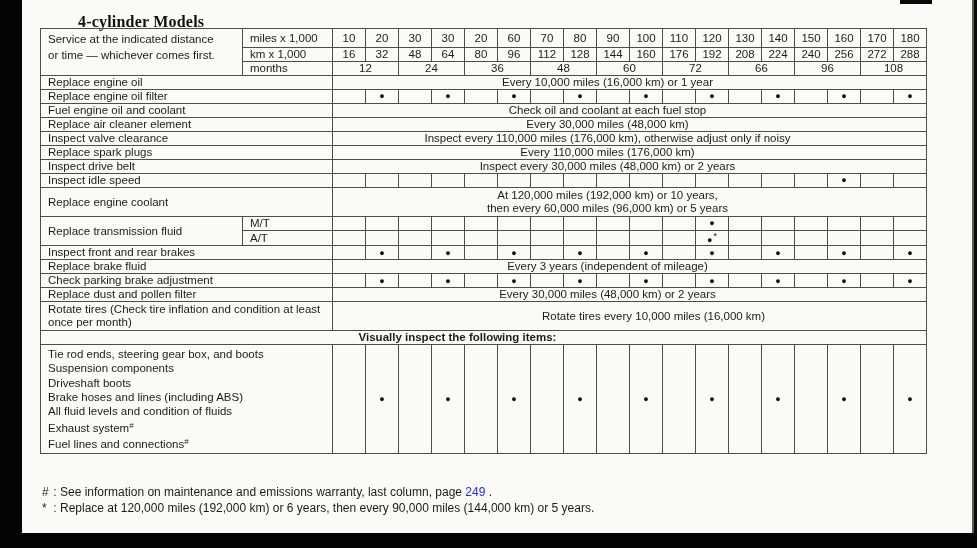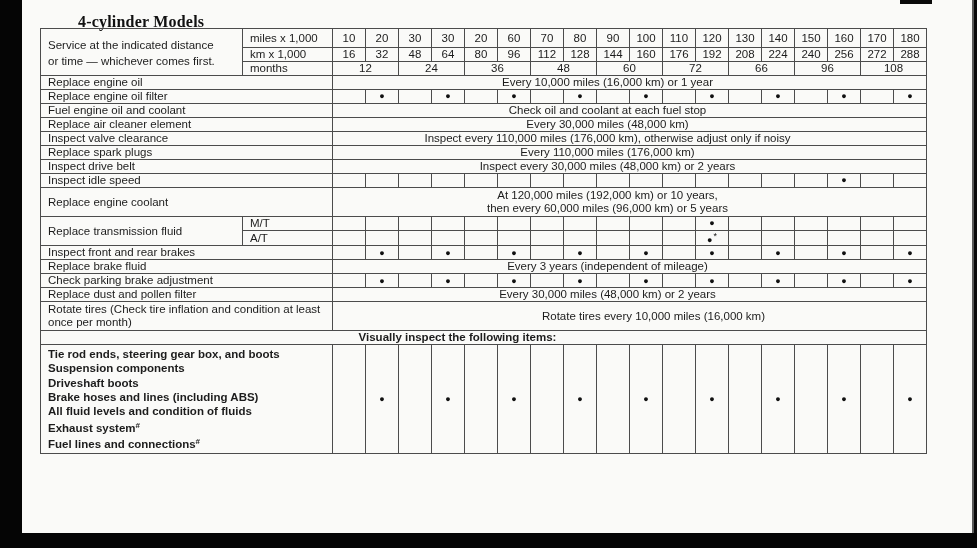--- a/index.html
+++ b/index.html
@@ -14,28 +14,28 @@
   .bottom-bar { position:absolute; left:0; top:533px; width:977px; height:15px; background:#050505; z-index:4; }
   .right-line { position:absolute; left:972px; top:0; width:2px; height:533px; background:#5a5a5a; z-index:3; }
   .top-mark { position:absolute; left:878px; top:0; width:32px; height:4px; background:#0a0a0a; }
   .title { position:absolute; left:18px; top:13px; font-family:"Liberation Serif", serif;
            font-size:16px; font-weight:700; color:#111; letter-spacing:.2px;margin-left:38px; }
   table.sched { position:absolute; left:18px; top:28px; width:886px; border-collapse:collapse;
                 table-layout:fixed; font-size:11.5px; color:#1c1c1c; border:1.5px solid #333; }
   .sched td { border:1px solid #4c4c4c; text-align:center; vertical-align:middle;
               line-height:1.12; overflow:hidden; white-space:nowrap; padding:0; }
   .sched td.lbl { text-align:left; padding-left:7px; white-space:normal; }
-  .sched td.corner { vertical-align:top; padding-top:9px; line-height:1.35; }
+  .sched td.corner { vertical-align:top; padding-top:3px; line-height:1.35; }
   .sched td.num { white-space:nowrap; }
   .sched td.spantext { padding-right:92px; white-space:normal;padding-left:48px; }
   .sched td.spantext.centered { padding-right:0; }
   .sched td.section { font-weight:700; padding-right:52px; }
   .sched td.dotcell { font-size:9px; color:#111; }
   .sched td.dotcell sup.star { font-size:9px; vertical-align:4px; margin-left:1px; }
-  .sched td.multiline { line-height:14.3px; padding-top:2px; padding-bottom:2px;font-weight:bold; }
+  .sched td.multiline { line-height:14.3px; padding-top:2px; padding-bottom:2px; }
   .sched sup { font-size:8px; vertical-align:4px; }
   .footnotes { position:absolute; left:20px; top:484px; font-size:12px; color:#1c1c1c; line-height:16px; }
   .fline .fsym { display:inline-block; min-width:8px; }
   a.plink { color:#2a2ecc; text-decoration:none; cursor:pointer; }
 </style>
 </head>
 <body>
 
 <div class="stage">
   <div class="page">
@@ -306,19 +306,23 @@
             <td class="dotcell">●</td>
             <td class="dotcell"></td>
             <td class="dotcell">●</td>
             <td class="dotcell"></td>
             <td class="dotcell">●</td>
             <td class="dotcell"></td>
             <td class="dotcell">●</td>
           </tr>
         </tbody>
       </table>
+    <div class="footnotes">
+        <div class="fline"><span class="fsym">#</span> : See information on maintenance and emissions warranty, last column, page <a class="plink">249</a> .</div>
+        <div class="fline"><span class="fsym">*</span> : Replace at 120,000 miles (192,000 km) or 6 years, then every 90,000 miles (144,000 km) or 5 years.</div>
+      </div>
   </div>
   <div class="right-line"></div>
   <div class="sidebar">
     <div class="vtext"><span>Maintenance Schedule for </span><span class="yellow">Normal Conditions</span></div>
   </div>
   <div class="bottom-bar"></div>
 </div>
 
 </body></html>

